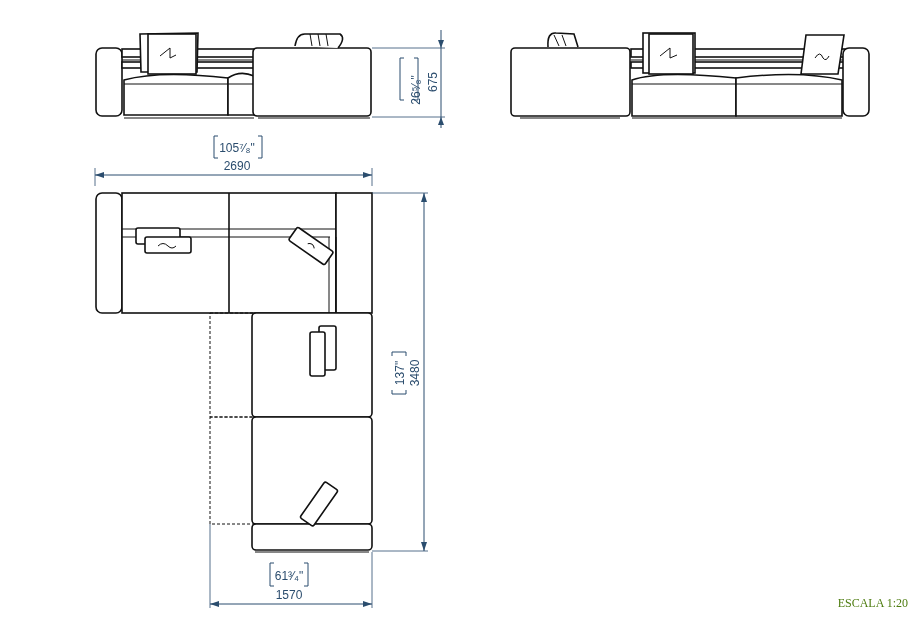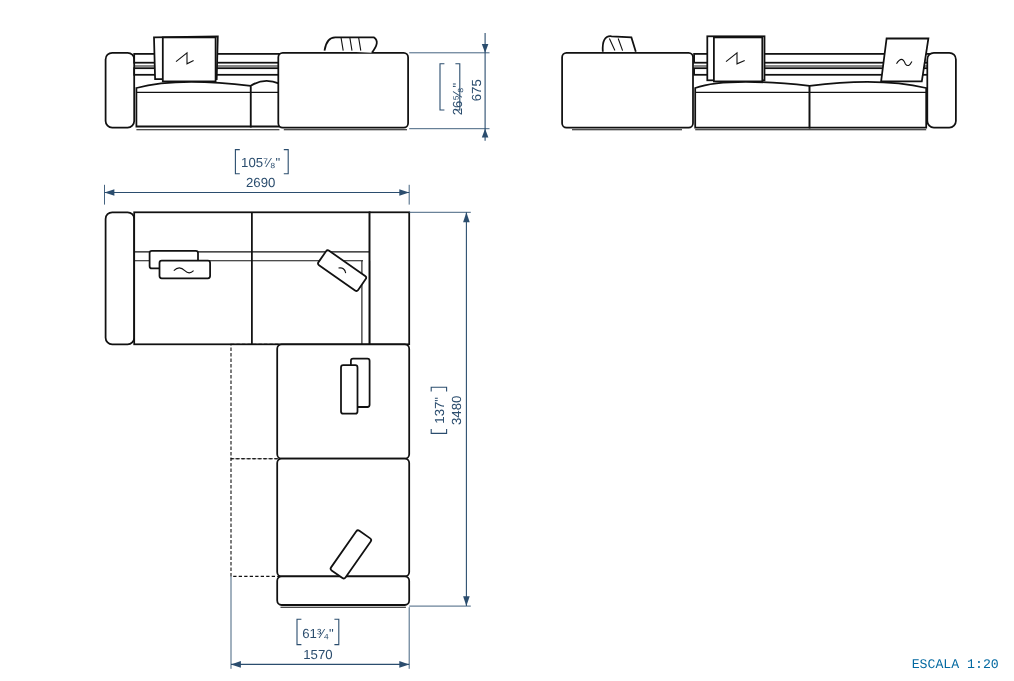--- a/index.html
+++ b/index.html
@@ -1,19 +1,19 @@
 <!DOCTYPE html>
 <html><head>
 <meta charset="utf-8">
 <style>
   html, body { margin:0; padding:0; background:#ffffff; }
   body { width:922px; height:619px; position:relative; overflow:hidden; font-family:"Liberation Sans", sans-serif; }
   svg { position:absolute; left:0; top:0; }
   .dimtxt { font-family:"Liberation Sans", sans-serif; fill:#2b4d6e; font-size:12px; }
-  .scale { position:absolute; right:14px; bottom:8px; font-size:12px; color:#0369a1; font-family:Liberation Mono, monospace; }
+  .scale { position:absolute; right:14px; bottom:8px; font-size:12px; color:#4d7c0f; font-family:Liberation Serif, serif; }
   .line { stroke:#111; stroke-width:1.6; fill:#fff; }
   .thin { stroke:#111; stroke-width:1; fill:none; }
   .dash { stroke:#111; stroke-width:1; fill:none; stroke-dasharray:3 2; }
   .dim { stroke:#2b4d6e; stroke-width:1; fill:none; }
   .ext { stroke:#2b4d6e; stroke-width:0.8; fill:none; }
   .arrow { fill:#2b4d6e; }
 </style>
 </head>
 <body>
 

